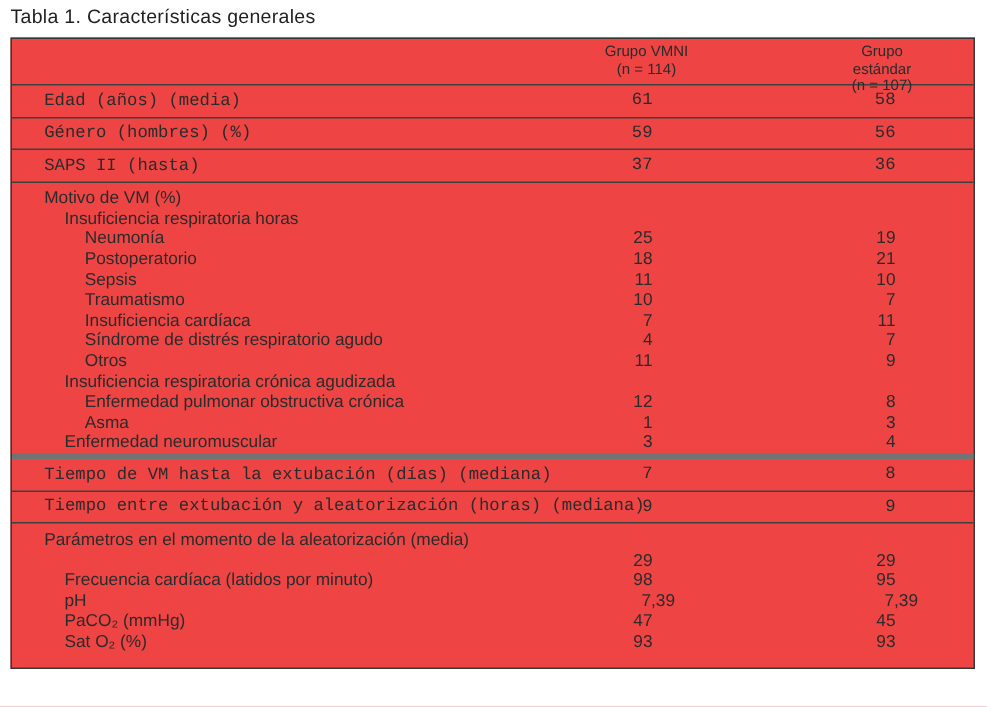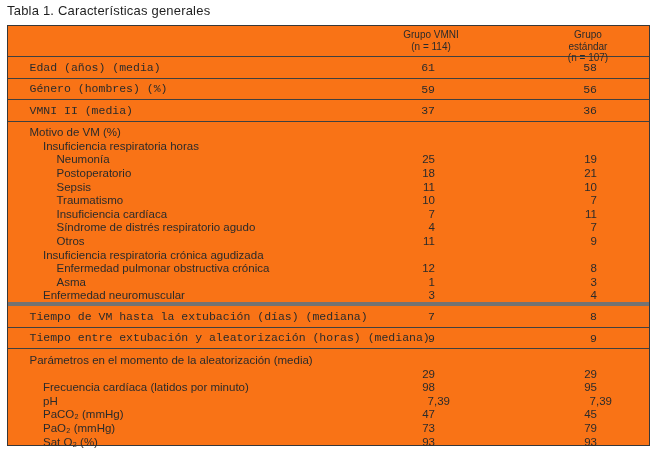--- a/index.html
+++ b/index.html
@@ -21,21 +21,21 @@
     font-size: 13px;
     letter-spacing: 0.2px;
     color: #1f1f1f;
     white-space: nowrap;
   }
   .box {
     position: absolute;
     left: 7px; top: 25px;
     width: 641px; height: 419px;
     border: 1.5px solid #383838;
-    background: #f97316;
+    background: #ef4444;
   }
   .thead {
     position: relative;
     height: 30px;
     border-bottom: 1px solid #404040;
   }
   .hcell {
     position: absolute;
     top: 3px;
     transform: translateX(-50%);
@@ -109,21 +109,21 @@
             <span class="label" style="padding-left: 21.5px;">Edad (años) (media)</span>
             <span class="val v1">61</span>
             <span class="val v2">58</span>
           </div>
           <div class="row">
             <span class="label" style="padding-left: 21.5px;">Género (hombres) (%)</span>
             <span class="val v1">59</span>
             <span class="val v2">56</span>
           </div>
           <div class="row">
-            <span class="label" style="padding-left: 21.5px;">VMNI II (media)</span>
+            <span class="label" style="padding-left: 21.5px;">SAPS II (hasta)</span>
             <span class="val v1">37</span>
             <span class="val v2">36</span>
           </div>
         </div>
         <div class="section s-group divider">
           <div class="row">
             <span class="label" style="padding-left: 21.5px;">Motivo de VM (%)</span>
           </div>
           <div class="row">
             <span class="label" style="padding-left: 35px;">Insuficiencia respiratoria horas</span>
@@ -211,25 +211,20 @@
             <span class="label" style="padding-left: 35px;">pH</span>
             <span class="val v1 decimal">7,39</span>
             <span class="val v2 decimal">7,39</span>
           </div>
           <div class="row">
             <span class="label" style="padding-left: 35px;">PaCO₂ (mmHg)</span>
             <span class="val v1">47</span>
             <span class="val v2">45</span>
           </div>
           <div class="row">
-            <span class="label" style="padding-left: 35px;">PaO₂ (mmHg)</span>
-            <span class="val v1">73</span>
-            <span class="val v2">79</span>
-          </div>
-          <div class="row">
             <span class="label" style="padding-left: 35px;">Sat O₂ (%)</span>
             <span class="val v1">93</span>
             <span class="val v2">93</span>
           </div>
         </div>
       </div>
   </div>
 </div>
 
 </body></html>

